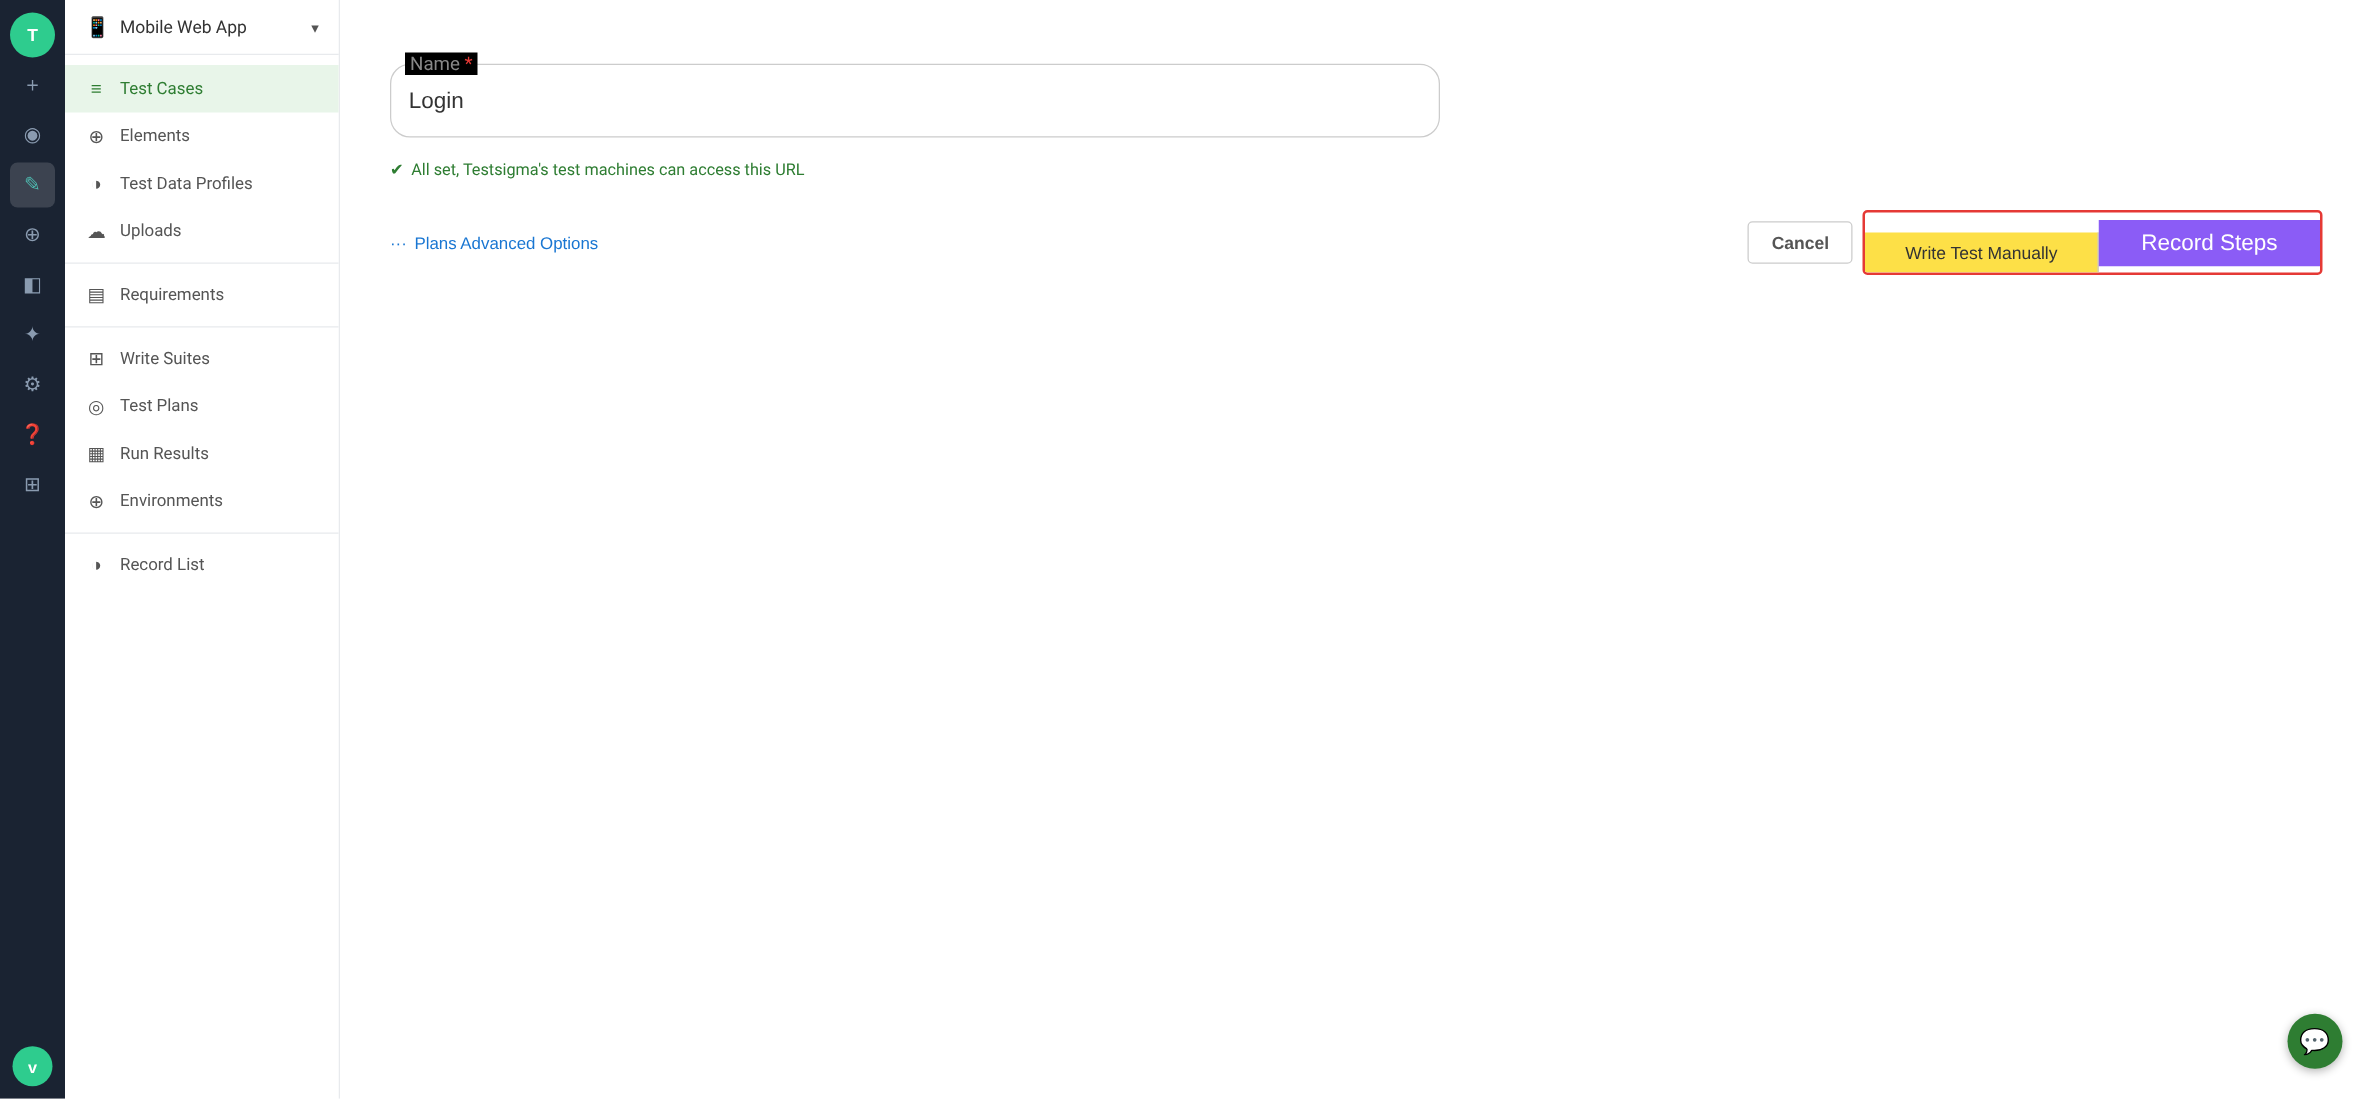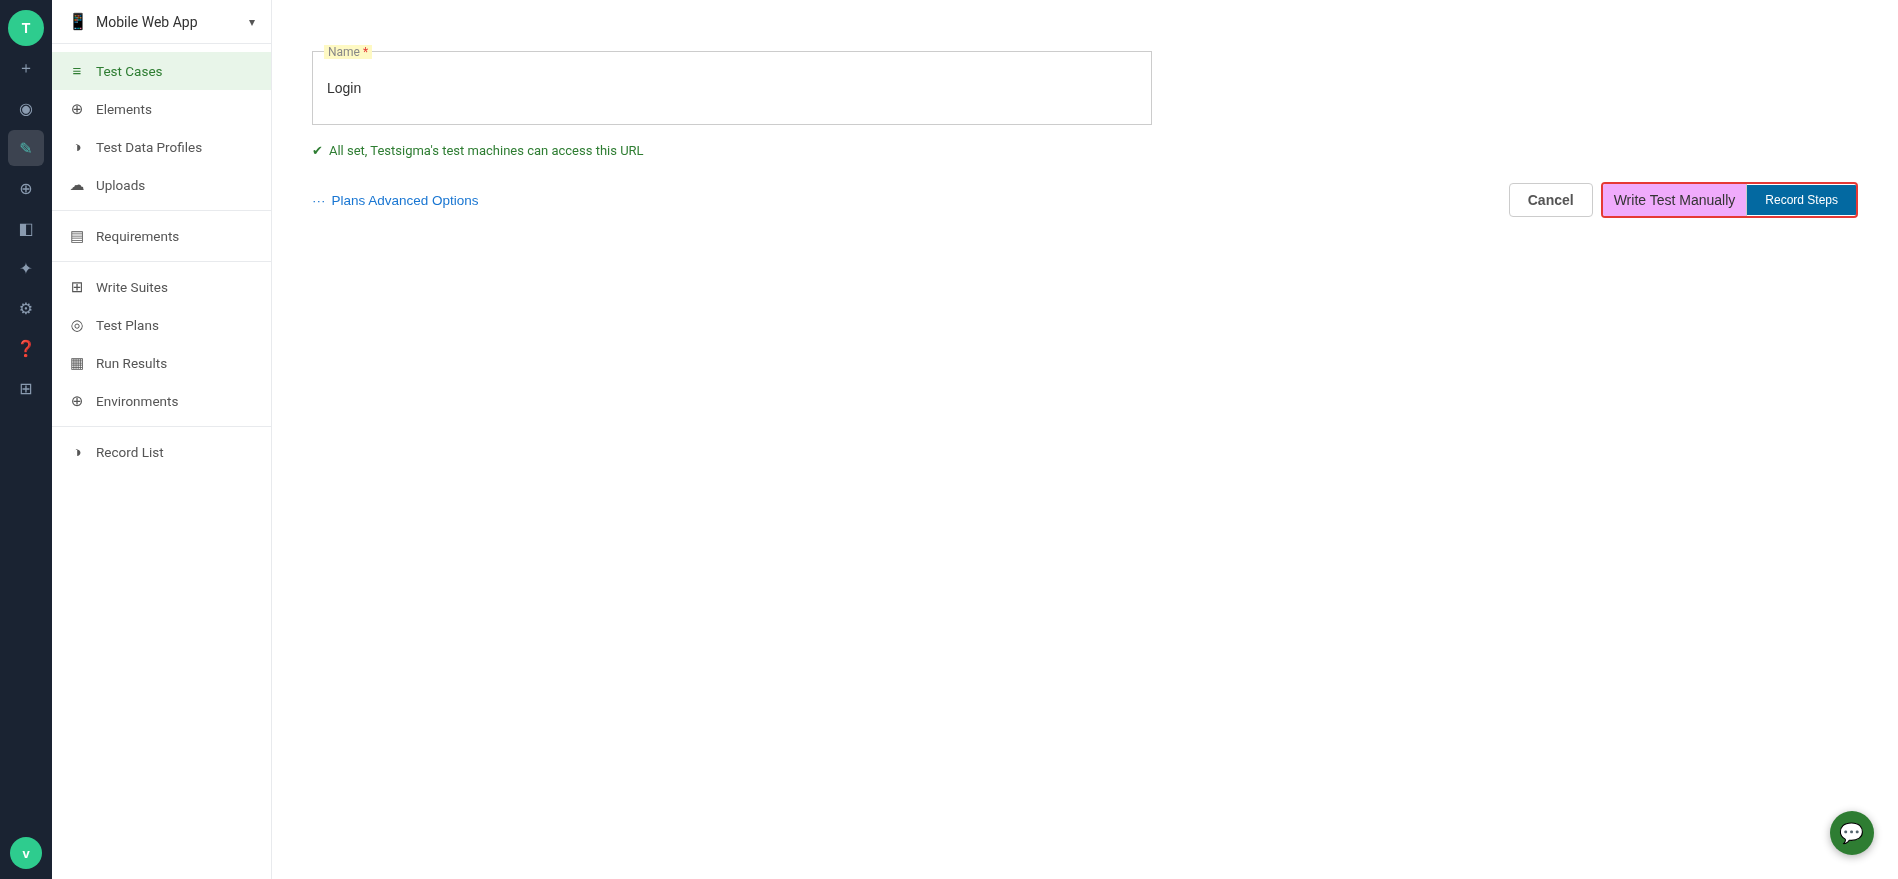--- a/index.html
+++ b/index.html
@@ -81,38 +81,38 @@
       display: flex;
       justify-content: space-between;
       align-items: flex-start;
       margin-bottom: 28px;
     }
     .page-title { font-size: 22px; font-weight: 600; color: #222; }
     .help-link { color: #1976d2; font-size: 13px; text-decoration: none; }
 
     .form-group { margin-bottom: 18px; }
     .form-label {
-      font-size: 12px;
+      font-size: 15px;
       color: #888;
-      background: #fef9c3;
+      background: #000000;
       padding: 0 4px;
       position: relative;
       top: 9px;
       left: 12px;
       z-index: 1;
       display: inline-block;
     }
     .form-label .required { color: #e53935; }
     .form-input {
       width: 840px;
       max-width: 100%;
-      padding: 28px 14px;
+      padding: 18px 14px;
       border: 1px solid #ccc;
-      border-radius: 0;
-      font-size: 14px;
+      border-radius: 16px;
+      font-size: 18px;
       color: #333;
       outline: none;
       display: block;
     }
 
     .url-validation {
       display: flex;
       align-items: center;
       gap: 6px;
       margin-top: 6px;
@@ -149,36 +149,37 @@
       border: 1px solid #ccc;
       border-radius: 4px;
       background: #fff;
       color: #555;
       font-size: 14px;
       cursor: pointer;
       font-weight: bold;
     }
 
     .btn-write {
-      padding: 8px 11px;
+      padding: 8px 32px;
       border: 1px solid #ccc;
       border-radius: 4px;
-      background: #f0abfc;
+      background: #fde047;
       color: #333;
       font-size: 14px;
       cursor: pointer;
+      margin-top: 16px;
     }
 
     .btn-record {
-      padding: 8px 18px;
+      padding: 8px 34px;
       border: none;
       border-radius: 4px;
-      background: #0369a1;
+      background: #8b5cf6;
       color: #fff;
-      font-size: 12px;
+      font-size: 18px;
       cursor: pointer;
       font-weight: 500;
     }
 
     
     .highlight-box {
       border: 2.5px solid #e53935;
       border-radius: 4px;
       display: flex;
       align-items: center;

